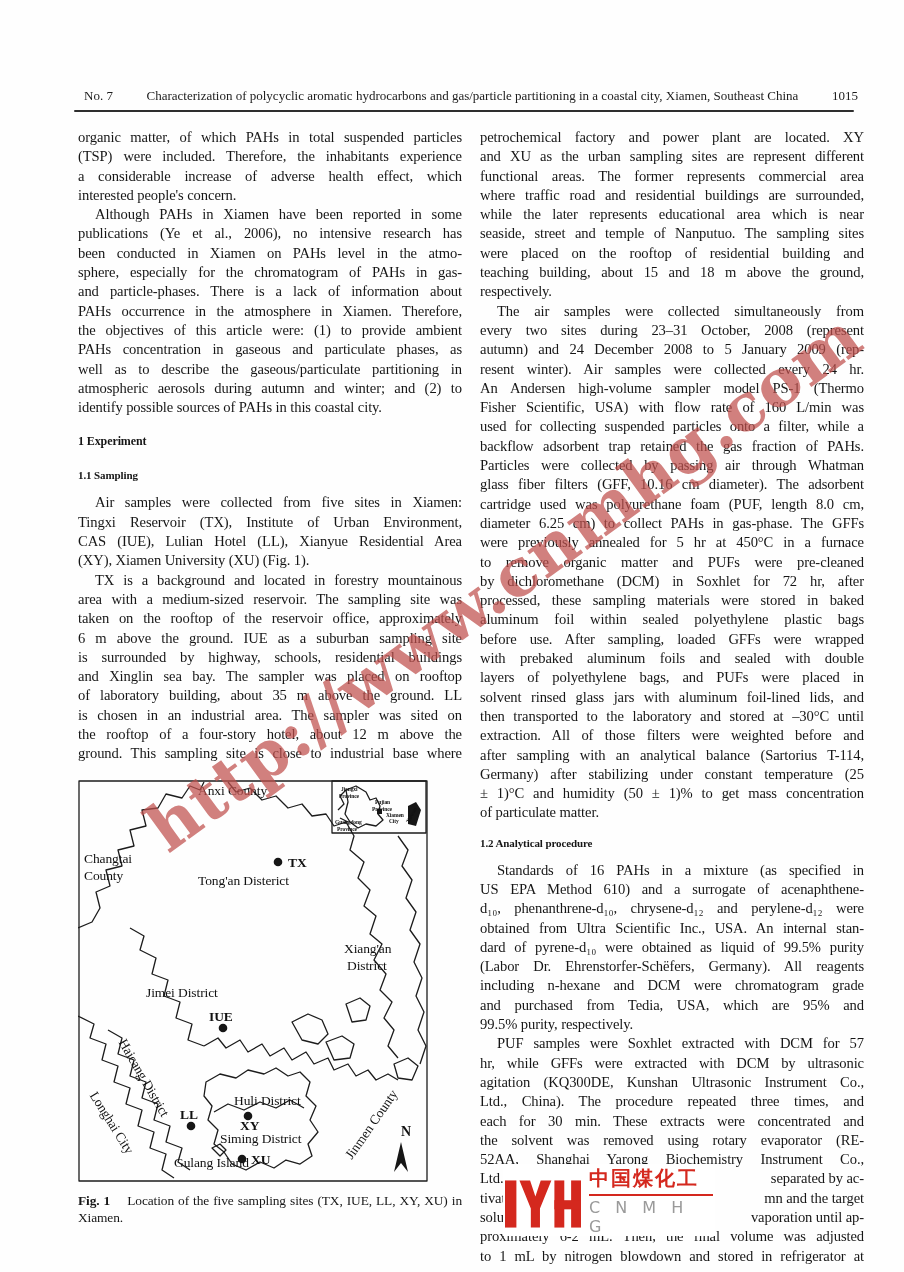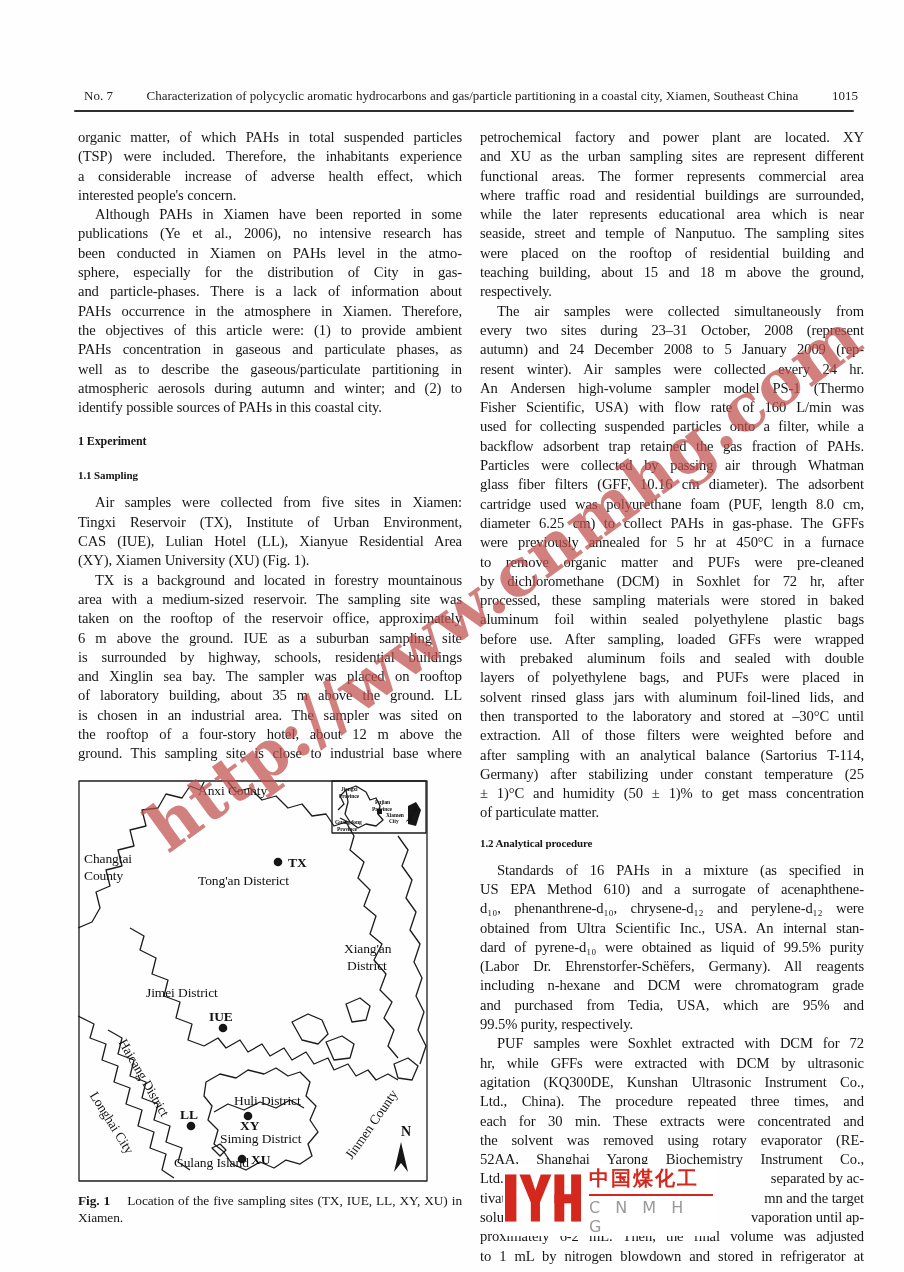--- a/index.html
+++ b/index.html
@@ -31,21 +31,21 @@
   .caption{margin-top:10px;font-size:13.4px;line-height:17px;}
   .cap-line1{text-align:justify;text-align-last:justify;}
   .cap-label{font-weight:bold;margin-right:17px;}
   
   .watermark{position:absolute;left:178px;top:788px;height:80px;line-height:80px;
     font-family:"DejaVu Serif",serif;font-weight:bold;font-size:66px;letter-spacing:1px;
     transform-origin:left bottom;transform:rotate(-36deg);white-space:nowrap;
     opacity:0.72;z-index:5;pointer-events:none;}
   
   .logo{position:absolute;left:503px;top:1164px;width:212px;height:72px;background:#ffffff;
-        z-index:6;display:flex;align-items:center;gap:8px;padding:0 2px;box-sizing:border-box;}
+        z-index:6;display:flex;align-items:flex-end;gap:8px;padding:0 2px;box-sizing:border-box;}
   .logo-mark{flex:0 0 auto;}
   .logo-right{display:flex;flex-direction:column;justify-content:center;}
   .logo-cn{font-family:"DejaVu Sans",sans-serif;font-size:20px;letter-spacing:2px;font-weight:bold;}
   .logo-rule{height:2px;margin-top:2px;}
   .logo-en{font-family:"DejaVu Sans",sans-serif;font-size:16px;letter-spacing:5px;margin-top:2px;}
   
   svg text{font-family:"Liberation Serif",serif;fill:#111;}
 </style>
 </head>
 <body>
@@ -63,21 +63,21 @@
       <div class="para">
         <div class="tline">organic matter, of which PAHs in total suspended particles</div>
         <div class="tline">(TSP) were included. Therefore, the inhabitants experience</div>
         <div class="tline">a considerable increase of adverse health effect, which</div>
         <div class="tline endline">interested people's concern.</div>
       </div>
       <div class="para">
         <div class="tline ind">Although PAHs in Xiamen have been reported in some</div>
         <div class="tline">publications (Ye et al., 2006), no intensive research has</div>
         <div class="tline">been conducted in Xiamen on PAHs level in the atmo-</div>
-        <div class="tline">sphere, especially for the distribution of City in gas-</div>
+        <div class="tline">sphere, especially for the chromatogram of PAHs in gas-</div>
         <div class="tline">and particle-phases. There is a lack of information about</div>
         <div class="tline">PAHs occurrence in the atmosphere in Xiamen. Therefore,</div>
         <div class="tline">the objectives of this article were: (1) to provide ambient</div>
         <div class="tline">PAHs concentration in gaseous and particulate phases, as</div>
         <div class="tline">well as to describe the gaseous/particulate partitioning in</div>
         <div class="tline">atmospheric aerosols during autumn and winter; and (2) to</div>
         <div class="tline endline">identify possible sources of PAHs in this coastal city.</div>
       </div>
       <div class="h1">1 Experiment</div>
       <div class="h2">1.1 Sampling</div>
@@ -210,21 +210,21 @@
         <div class="tline">US EPA Method 610) and a surrogate of acenaphthene-</div>
         <div class="tline">d₁₀, phenanthrene-d₁₀, chrysene-d₁₂ and perylene-d₁₂ were</div>
         <div class="tline">obtained from Ultra Scientific Inc., USA. An internal stan-</div>
         <div class="tline">dard of pyrene-d₁₀ were obtained as liquid of 99.5% purity</div>
         <div class="tline">(Labor Dr. Ehrenstorfer-Schëfers, Germany). All reagents</div>
         <div class="tline">including n-hexane and DCM were chromatogram grade</div>
         <div class="tline">and purchased from Tedia, USA, which are 95% and</div>
         <div class="tline endline">99.5% purity, respectively.</div>
       </div>
       <div class="para">
-        <div class="tline ind">PUF samples were Soxhlet extracted with DCM for 72</div>
+        <div class="tline ind">PUF samples were Soxhlet extracted with DCM for 57</div>
         <div class="tline">hr, while GFFs were extracted with DCM by ultrasonic</div>
         <div class="tline">agitation (KQ300DE, Kunshan Ultrasonic Instrument Co.,</div>
         <div class="tline">Ltd., China). The procedure repeated three times, and</div>
         <div class="tline">each for 30 min. These extracts were concentrated and</div>
         <div class="tline">the solvent was removed using rotary evaporator (RE-</div>
         <div class="tline">52AA, Shanghai Yarong Biochemistry Instrument Co.,</div>
         <div class="tline frag">
           <span>Ltd., C</span>
           <span>separated by ac-</span>
         </div>

